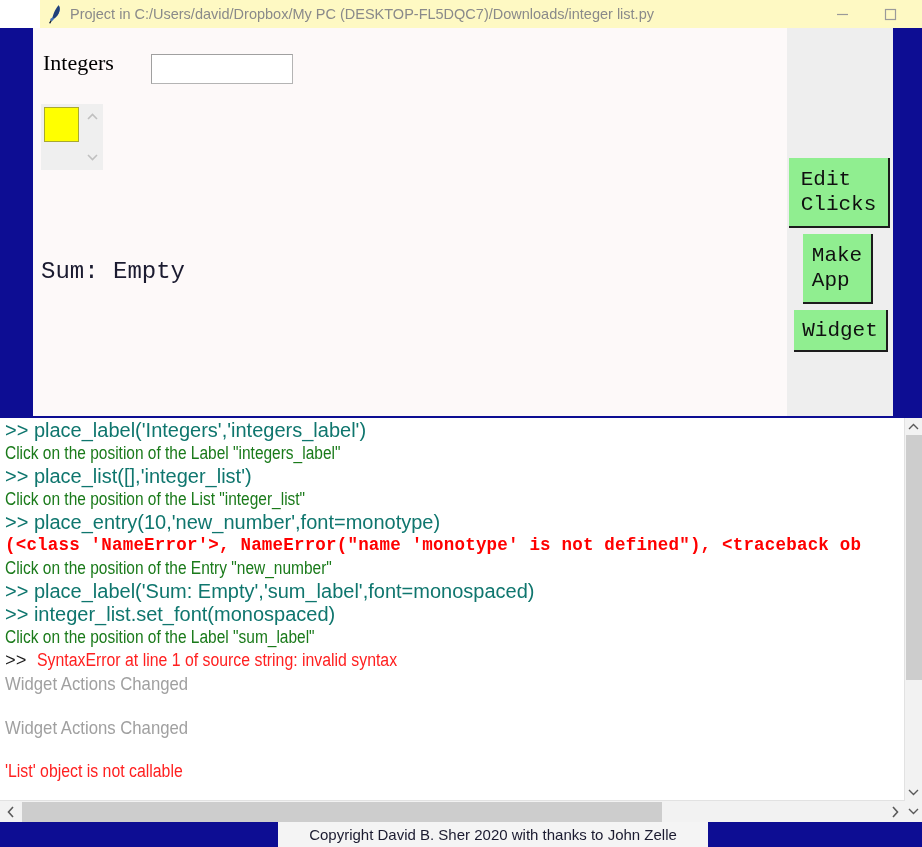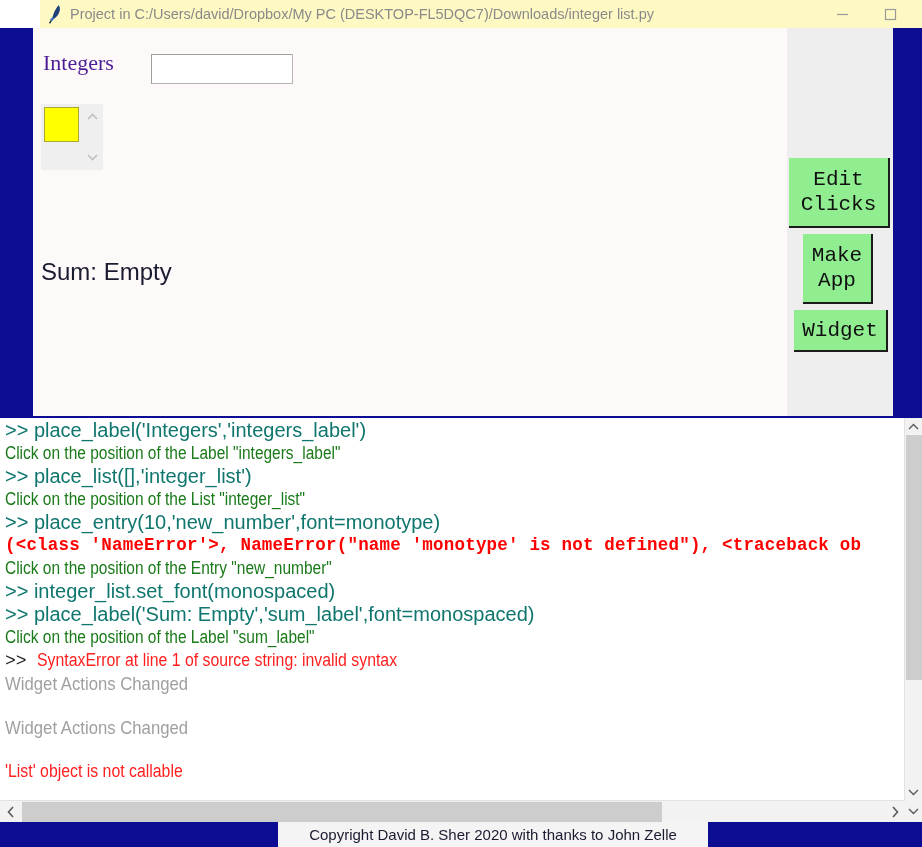--- a/index.html
+++ b/index.html
@@ -80,21 +80,21 @@
     height: 388px;
     background: #eeeeee;
   }
 
   
   .lbl-integers {
     position: absolute;
     left: 10px; top: 22px;
     font-family: "Liberation Serif", serif;
     font-size: 22px;
-    color: #4c1d95;
+    color: #000000;
     white-space: nowrap;
   }
   .entry-new-number {
     position: absolute;
     left: 118px; top: 26px;
     width: 142px;
     height: 30px;
     background: #ffffff;
     border: 1px solid #b4b4b4;
     border-top-color: #a0a0a0;
@@ -141,37 +141,36 @@
     align-items: center;
     justify-content: center;
     color: #bdbdbd;
   }
   .list-scroll .arr.up { top: 5px; }
   .list-scroll .arr.dn { bottom: 5px; }
 
   .lbl-sum {
     position: absolute;
     left: 8px; top: 230px;
-    font-family: Liberation Sans, sans-serif;
+    font-family: Liberation Mono, monospace;
     font-size: 24px;
     color: #1b1b30;
     white-space: nowrap;
   }
 
   
   .gbtn {
     position: absolute;
     background: #90ee90;
     border-right: 2px solid #1c1c1c;
     border-bottom: 2px solid #1c1c1c;
     font-family: "Liberation Mono", monospace;
     font-size: 21px;
     line-height: 25px;
     color: #101010;
-    text-align: center;
     display: flex;
     flex-direction: column;
     align-items: center;
     justify-content: center;
     box-sizing: border-box;
     white-space: pre-line;
   }
   .gbtn-edit  { left: 789px; top: 130px; width: 101px; height: 70px; }
   .gbtn-make  { left: 803px; top: 206px; width:  70px; height: 70px; }
   .gbtn-names { left: 794px; top: 282px; width:  94px; height: 42px; }
@@ -400,22 +399,22 @@
 
 <div class="console">
   <div class="console-text" id="console-text">
       <div class="cline mono">&gt;&gt; place_label('Integers','integers_label')</div>
       <div class="cline green">Click on the position of the Label "integers_label"</div>
       <div class="cline mono">&gt;&gt; place_list([],'integer_list')</div>
       <div class="cline green">Click on the position of the List "integer_list"</div>
       <div class="cline mono">&gt;&gt; place_entry(10,'new_number',font=monotype)</div>
       <div class="cline err-mono">(&lt;class 'NameError'&gt;, NameError("name 'monotype' is not defined"), &lt;traceback ob</div>
       <div class="cline green">Click on the position of the Entry "new_number"</div>
+      <div class="cline mono">&gt;&gt; place_label('Sum: Empty','sum_label',font=monospaced)</div>
       <div class="cline mono">&gt;&gt; integer_list.set_font(monospaced)</div>
-      <div class="cline mono">&gt;&gt; place_label('Sum: Empty','sum_label',font=monospaced)</div>
       <div class="cline green">Click on the position of the Label "sum_label"</div>
       <div class="cline redmix"><span>&gt;&gt; </span><span class="rd">SyntaxError at line 1 of source string: invalid syntax</span></div>
       <div class="cline gray">Widget Actions Changed</div>
       <div class="cline spacer"></div>
       <div class="cline gray">Widget Actions Changed</div>
       <div class="cline spacer"></div>
       <div class="cline red">'List' object is not callable</div>
     </div>
 </div>
 

